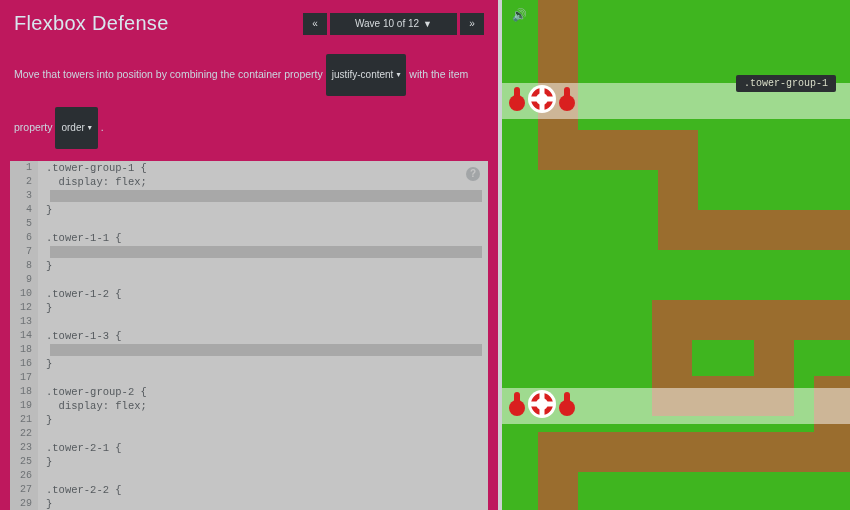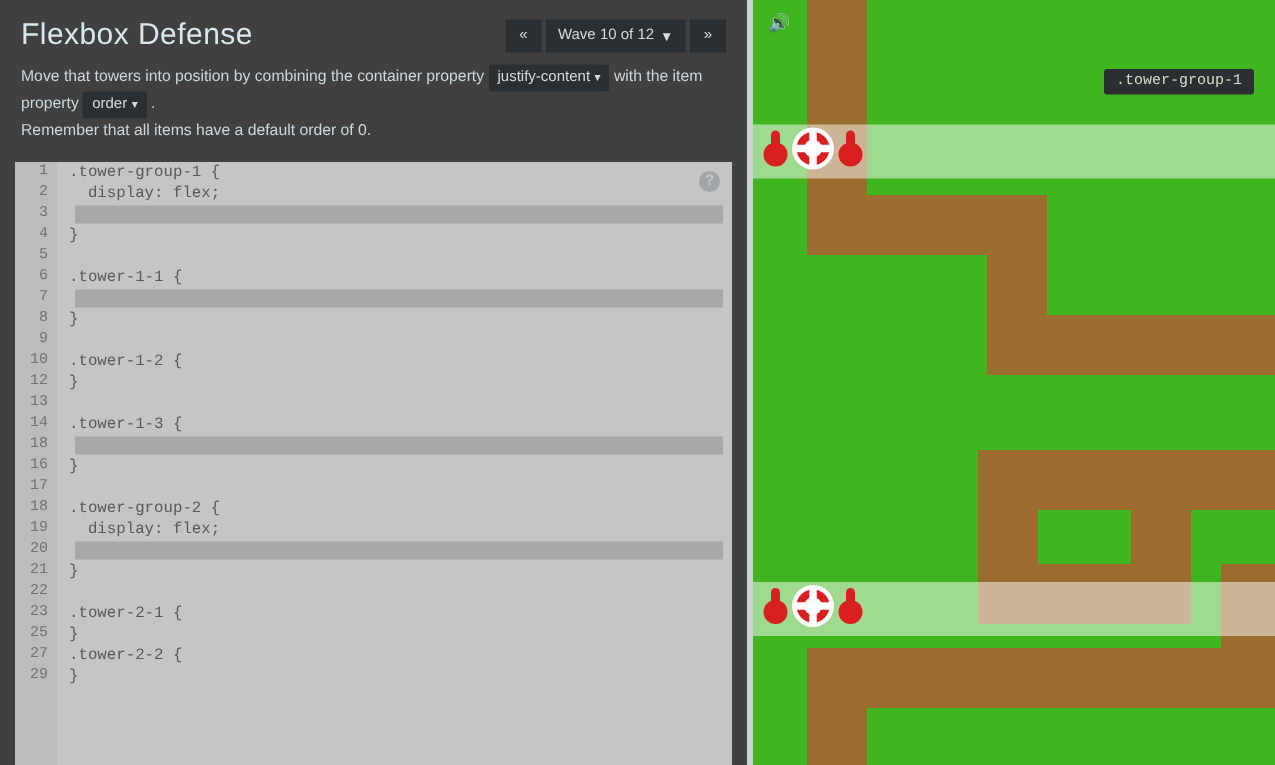--- a/index.html
+++ b/index.html
@@ -1,43 +1,43 @@
 <!DOCTYPE html>
 <html><head>
 <meta charset="utf-8">
 <style>
   * { box-sizing: border-box; margin: 0; padding: 0; }
   html, body { width: 850px; height: 510px; overflow: hidden; font-family: Arial, sans-serif; }
   body { display: flex; background: #35586c; }
   
-  .left-panel { width: 498px; height: 510px; background: #404040; display: flex; flex-direction: column; }
+  .left-panel { width: 498px; height: 510px; background: #be185d; display: flex; flex-direction: column; }
   .right-panel { width: 352px; height: 510px; background: #3fb51f; position: relative; border-left: 4px solid #cdd1d4; }
   
   .header-row { display: flex; align-items: center; justify-content: space-between; padding: 12px 14px 8px 14px; }
   .title { color: #d8e6ee; font-size: 20px; font-weight: 500; letter-spacing: 0.3px; }
   .wave-nav { display: flex; gap: 3px; }
-  .wave-btn { background: #2a2f33; color: #d6dbde; border: none; height: 22px; display: flex; align-items: center; padding: 0 8px; cursor: pointer; font-size: 10px; }
+  .wave-btn { background: #2a2f33; color: #d6dbde; border: none; height: 22px; display: flex; align-items: center; padding: 0 25px; cursor: pointer; font-size: 10px; }
   .wave-btn.arrow { width: 24px; justify-content: center; padding: 0; }
   .wave-btn .caret { margin-left: 4px; font-size: 9px; }
   
   .instructions { color: #c9d7df; font-size: 10.5px; padding: 0 14px 8px 14px; line-height: 1.6; }
-  .pill { background: #2a2f33; color: #d6dbde; padding: 1px 6px; border-radius: 2px; font-size: 10px; display: inline-flex; align-items: center; }
+  .pill { background: #2a2f33; color: #d6dbde; padding: 13px 6px; border-radius: 2px; font-size: 10px; display: inline-flex; align-items: center; margin-top: 11px; }
   .pill .caret { margin-left: 3px; font-size: 8px; }
   
   .editor { flex: 1; margin: 4px 10px 0 10px; background: #c5c5c5; position: relative; overflow: hidden; }
   .gutter { position: absolute; left: 0; top: 0; bottom: 0; width: 28px; background: #bcbcbc; }
   .code-lines { position: absolute; left: 0; right: 0; top: 0; }
   .code-line { display: flex; height: 14px; font-family: 'Courier New', monospace; font-size: 10.5px; }
   .line-no { width: 28px; text-align: right; padding-right: 6px; color: #6e7275; font-size: 10px; line-height: 14px; }
   .line-content { flex: 1; padding-left: 8px; color: #555a5e; line-height: 14px; white-space: pre; }
   .input-line { background: #a8a8a8; margin-left: 4px; margin-right: 6px; height: 12px; margin-top: 1px; }
   .help-icon { position: absolute; top: 6px; right: 8px; width: 14px; height: 14px; border-radius: 50%; background: #a2a5a7; color: #c5c5c5; font-size: 10px; text-align: center; line-height: 14px; font-weight: bold; }
   
   .sound-icon { position: absolute; top: 8px; left: 10px; color: rgba(255,255,255,0.8); font-size: 12px; z-index: 10; }
-  .tooltip { position: absolute; top: 46px; right: 14px; background: #2b2f32; color: #d9ddc8; font-family: 'Courier New', monospace; font-size: 10px; padding: 3px 8px; border-radius: 2px; z-index: 10; }
+  .tooltip { position: absolute; top: 75px; right: 14px; background: #2b2f32; color: #d9ddc8; font-family: 'Courier New', monospace; font-size: 10px; padding: 3px 8px; border-radius: 2px; z-index: 10; }
   
   .path { position: absolute; background: #9a6d2e; }
   .tower-band { position: absolute; left: 0; right: 0; height: 36px; background: rgba(255,255,255,0.5); }
   
   .tower-group { position: absolute; display: flex; align-items: center; gap: 2px; }
   .cannon { position: relative; width: 18px; height: 24px; }
   .cannon-barrel { position: absolute; left: 50%; top: 0; transform: translateX(-50%); width: 6px; height: 12px; background: #d91f1f; border-radius: 3px 3px 0 0; }
   .cannon-ball { position: absolute; bottom: 0; left: 50%; transform: translateX(-50%); width: 16px; height: 16px; background: #d91f1f; border-radius: 50%; }
   .target { width: 28px; height: 28px; border-radius: 50%; background: #fff; position: relative; }
   .target::before { content: ''; position: absolute; inset: 3px; border: 5px solid #d91f1f; border-radius: 50%; }
@@ -65,21 +65,20 @@
     <span class="pill">
       <span>justify-content</span>
         <span class="caret">▾</span>
     </span>
     <span> with the item property </span>
     <span class="pill">
       <span>order</span>
         <span class="caret">▾</span>
     </span>
     <span>.</span><br>
-    <span>Remember that all items have a default order of 0.</span>
   </div>
   <div class="editor">
     <div class="gutter"></div>
     <div class="help-icon">?</div>
     <div class="code-lines" id="code-lines">
         <div class="code-line">
           <div class="line-no">1</div>
           <div class="line-content">.tower-group-1 {</div>
         </div>
         <div class="code-line">
@@ -144,38 +143,38 @@
         </div>
         <div class="code-line">
           <div class="line-no">18</div>
           <div class="line-content">.tower-group-2 {</div>
         </div>
         <div class="code-line">
           <div class="line-no">19</div>
           <div class="line-content">  display: flex;</div>
         </div>
         <div class="code-line">
-          <div class="line-no">20</div>
-          <div class="line-content"><div class="input-line"></div></div>
-        </div>
-        <div class="code-line">
           <div class="line-no">21</div>
           <div class="line-content">}</div>
         </div>
         <div class="code-line">
           <div class="line-no">22</div>
           <div class="line-content"></div>
         </div>
         <div class="code-line">
           <div class="line-no">23</div>
           <div class="line-content">.tower-2-1 {</div>
         </div>
         <div class="code-line">
           <div class="line-no">25</div>
           <div class="line-content">}</div>
+        </div>
+        <div class="code-line">
+          <div class="line-no">26</div>
+          <div class="line-content"></div>
         </div>
         <div class="code-line">
           <div class="line-no">27</div>
           <div class="line-content">.tower-2-2 {</div>
         </div>
         <div class="code-line">
           <div class="line-no">29</div>
           <div class="line-content">}</div>
         </div>
       </div>

